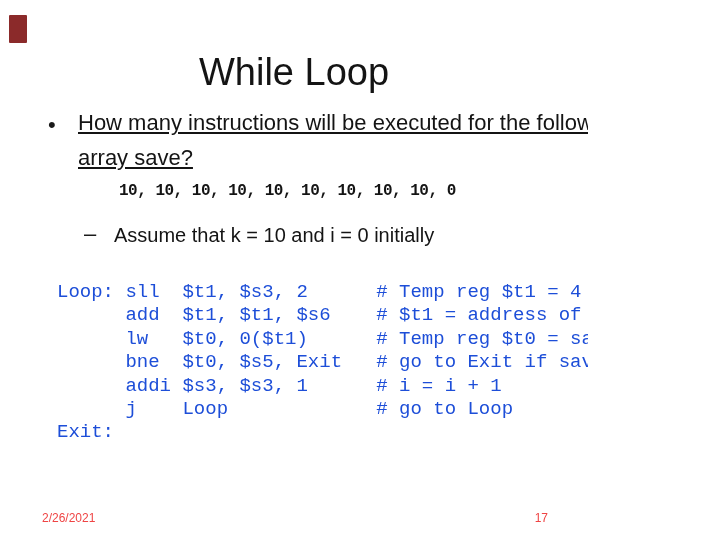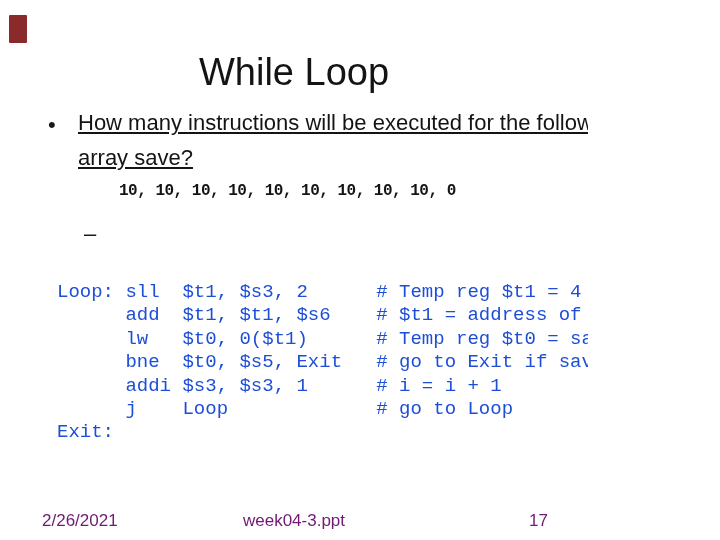--- a/index.html
+++ b/index.html
@@ -82,48 +82,48 @@
     margin: 0;
     font-family: "Liberation Mono", monospace;
     font-size: 19px;
     line-height: 23.4px;
     color: #1d4ed8;
     white-space: pre;
   }
   .footer-date, .footer-filename, .footer-page {
     position: absolute;
     top: 505px;
-    font-size: 17px;
-    color: #701a75;
+    font-size: 12px;
+    color: #ef4444;
   }
   .footer-date { left: 42px; }
   .footer-filename { left: 0; right: 0; text-align: center; }
   .footer-page { right: 40px; }
 </style>
 </head>
 <body>
 
 <div class="slide">
 
   <div class="corner-mark" style="background: rgb(139, 42, 42);"></div>
 
   <div class="title">While Loop</div>
 
   <span class="bullet-marker">•</span>
   <div class="bullet-text">How many instructions will be executed for the following array save?</div>
 
   <div class="array-values">10, 10, 10, 10, 10, 10, 10, 10, 10, 0</div>
 
   <span class="sub-bullet-marker">–</span>
+  <div class="sub-bullet-text">Assume that k = 10 and i = 0 initially</div>
 
   <pre class="code-block">Loop: sll  $t1, $s3, 2      # Temp reg $t1 = 4 * i
       add  $t1, $t1, $s6    # $t1 = address of save [i]
       lw   $t0, 0($t1)      # Temp reg $t0 = save[i]
       bne  $t0, $s5, Exit   # go to Exit if save[i] ≠ k
       addi $s3, $s3, 1      # i = i + 1
       j    Loop             # go to Loop
 Exit:</pre>
 
   <div class="footer-date">2/26/2021</div>
-  <div class="footer-filename">week04-3.ppt</div>
   <div class="footer-page">17</div>
 
 </div>
 
 </body></html>

